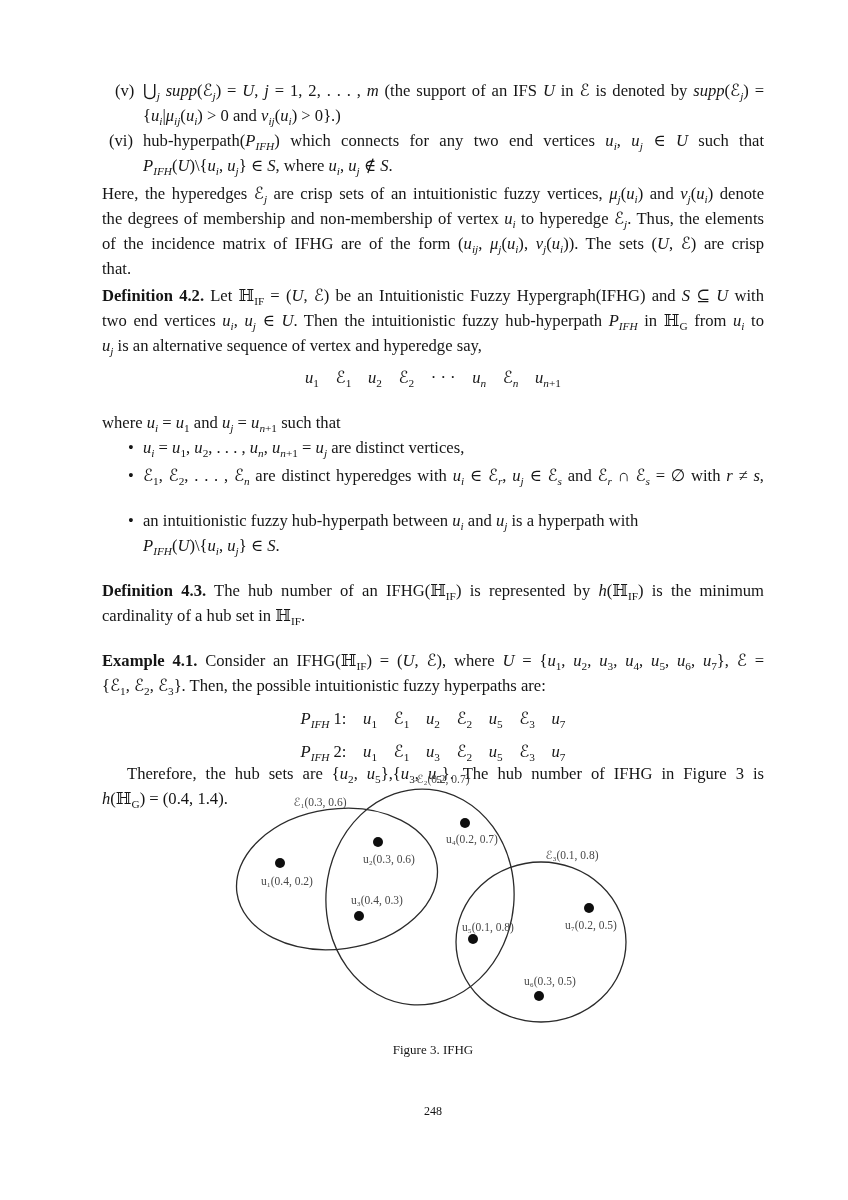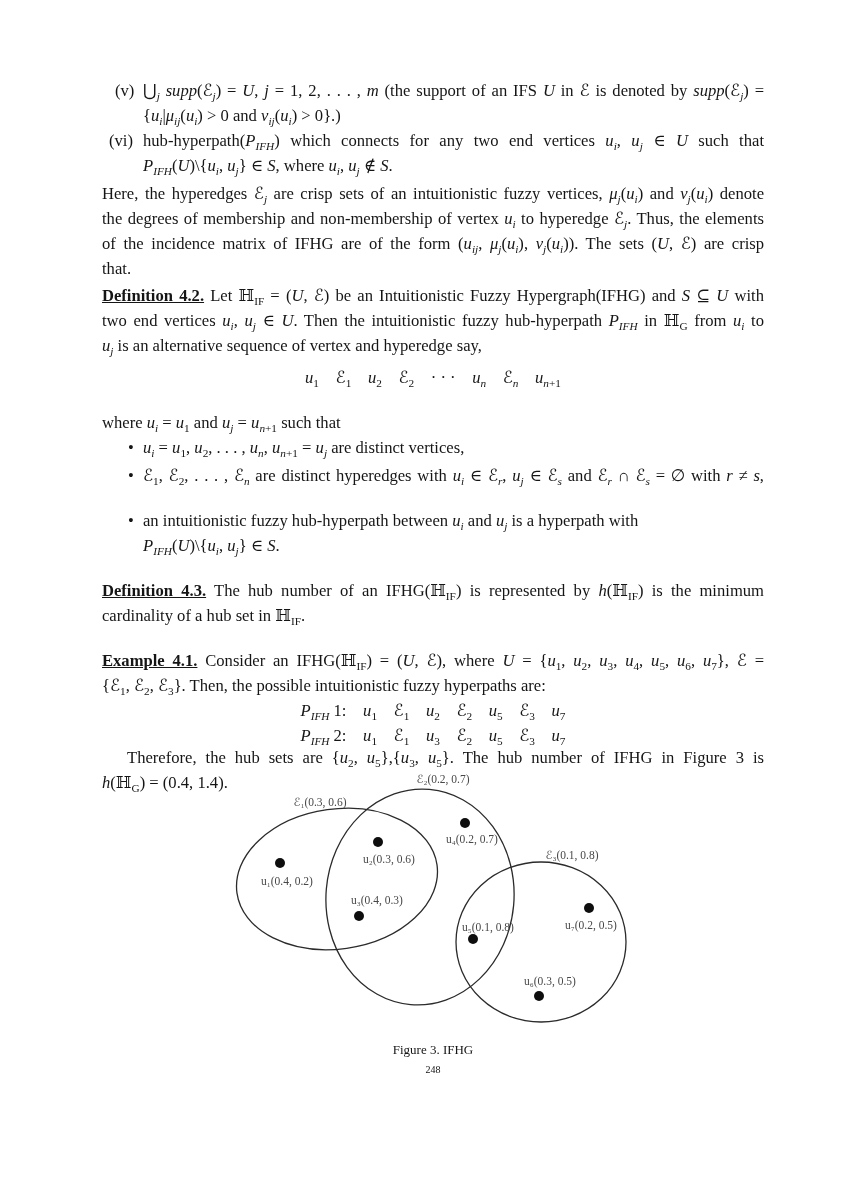--- a/index.html
+++ b/index.html
@@ -4,39 +4,39 @@
 <style>
   html,body{margin:0;padding:0;}
   body{
     width:848px;height:1200px;position:relative;background:#ffffff;
     font-family:"Liberation Serif","DejaVu Serif","DejaVu Sans",serif;
     color:#151515;overflow:hidden;
   }
   .col{position:absolute;left:102px;top:78px;width:662px;font-size:16.6px;}
   .ln{line-height:25px;height:25px;overflow:hidden;white-space:normal;}
   .jst{text-align:justify;text-align-last:justify;}
-  .ctr{text-align:center;}
+  .ctr{text-align:center;margin-top:8px;}
   .li{position:relative;padding-left:41px;}
   .li .lbl{position:absolute;top:0;line-height:25px;}
   .li-v .lbl{left:13px;}
   .li-vi .lbl{left:7px;text-align:right;}
   .bul{position:relative;padding-left:41px;}
   .bul .blt{position:absolute;left:26px;top:0;line-height:25px;}
   .mt2{margin-top:2px;}.mt3{margin-top:3px;}.mt4{margin-top:20px;}
   .mt7{margin-top:7px;text-align:center;}.mtm3{margin-top:-3px;}
   .indent{text-indent:25px;}
   sub{font-size:68%;line-height:0;}
   i{font-style:italic;}
-  b{font-weight:bold;text-decoration:underline;}
+  b{font-weight:bold;}
   svg.fig{position:absolute;left:0;top:0;pointer-events:none;}
   .fig-ellipse{fill:none;stroke:#2b2b2b;stroke-width:1.3;}
   .fig-dot{fill:#0e0e0e;}
   .fig-label{font-family:"Liberation Serif","DejaVu Sans",serif;font-size:11.5px;fill:#474747;text-anchor:middle;}
   .caption{position:absolute;left:102px;top:1042px;width:662px;text-align:center;font-size:13px;color:#141414;}
-  .pagenum{position:absolute;left:102px;top:1064px;width:662px;text-align:center;font-size:10px;color:#141414;}
+  .pagenum{position:absolute;left:102px;top:1104px;width:662px;text-align:center;font-size:12px;color:#141414;}
 </style>
 </head>
 <body>
 
 <div class="col">
 
   <div class="li li-v">
     <span class="lbl">(v)</span>
     <div class="ln jst">⋃<sub><i>j</i></sub> <i>supp</i>(ℰ<sub><i>j</i></sub>) = <i>U</i>, <i>j</i> = 1, 2, . . . , <i>m</i> (the support of an IFS <i>U</i> in ℰ is denoted by <i>supp</i>(ℰ<sub><i>j</i></sub>) =</div>
     <div class="ln">{<i>u<sub>i</sub></i>|<i>μ<sub>ij</sub></i>(<i>u<sub>i</sub></i>) &gt; 0 and <i>ν<sub>ij</sub></i>(<i>u<sub>i</sub></i>) &gt; 0}.)</div>

